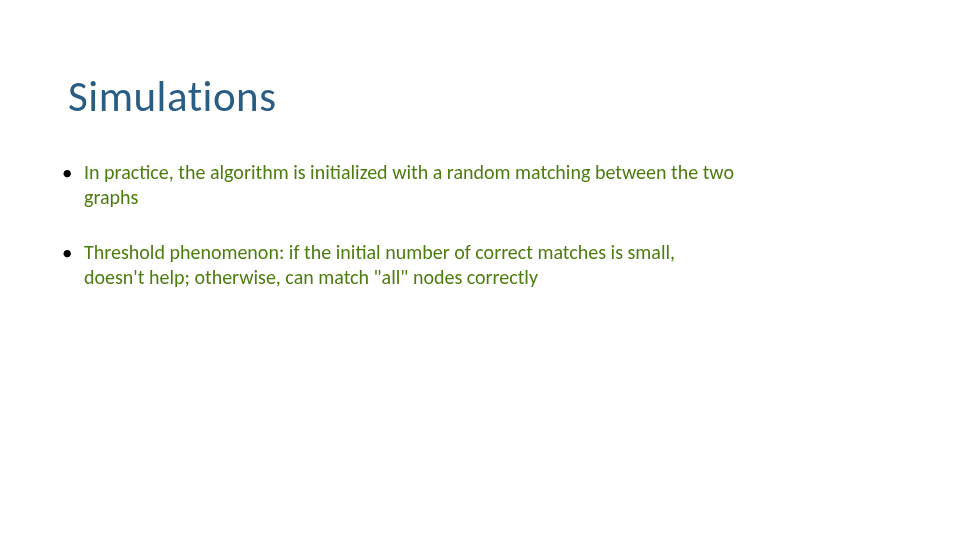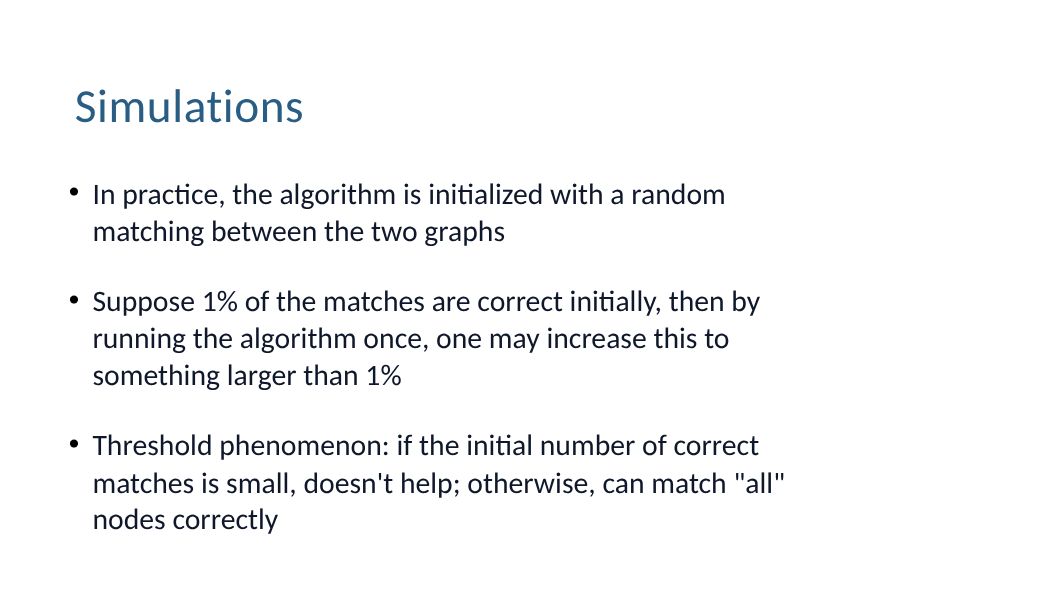--- a/index.html
+++ b/index.html
@@ -34,39 +34,38 @@
     right: 40px;
   }
   ul.bullets {
     list-style: none;
     margin: 0;
     padding: 0;
   }
   ul.bullets > li {
     position: relative;
     padding-left: 26px;
-    font-size: 27px;
+    font-size: 20px;
     line-height: 1.25;
-    color: #0f172a;
+    color: #4d7c0f;
     margin-bottom: 30px;
   }
   ul.bullets > li::before {
     content: "•";
     position: absolute;
     left: 4px;
     top: 0;
     font-size: 21px;
     color: #000000;
   }
 </style>
 </head>
 <body>
 
 <div class="slide">
   <div class="title">Simulations</div>
   <div class="body">
     <ul class="bullets">
       <li>In practice, the algorithm is initialized with a random matching between the two graphs</li>
-      <li>Suppose 1% of the matches are correct initially, then by running the algorithm once, one may increase this to something larger than 1%</li>
       <li>Threshold phenomenon: if the initial number of correct matches is small, doesn't help; otherwise, can match "all" nodes correctly</li>
     </ul>
   </div>
 </div>
 
 </body></html>

